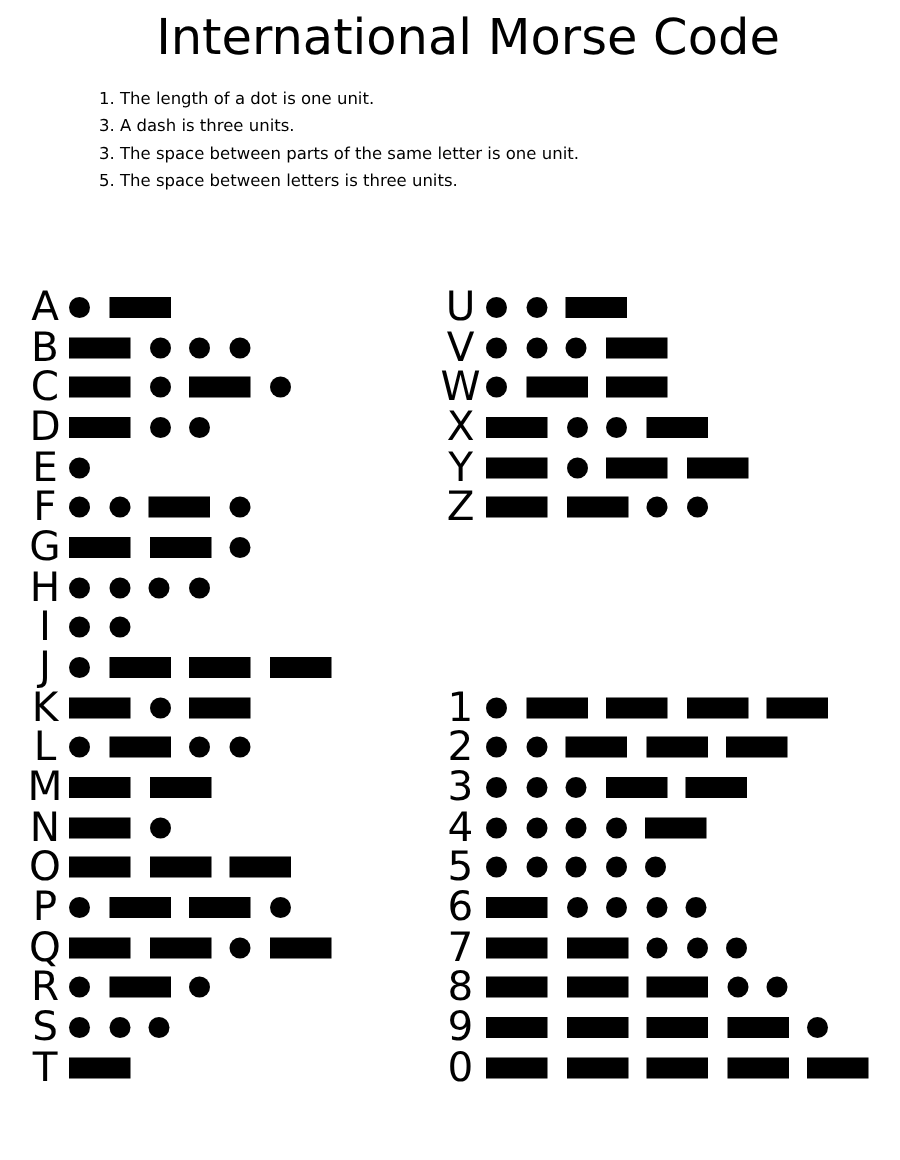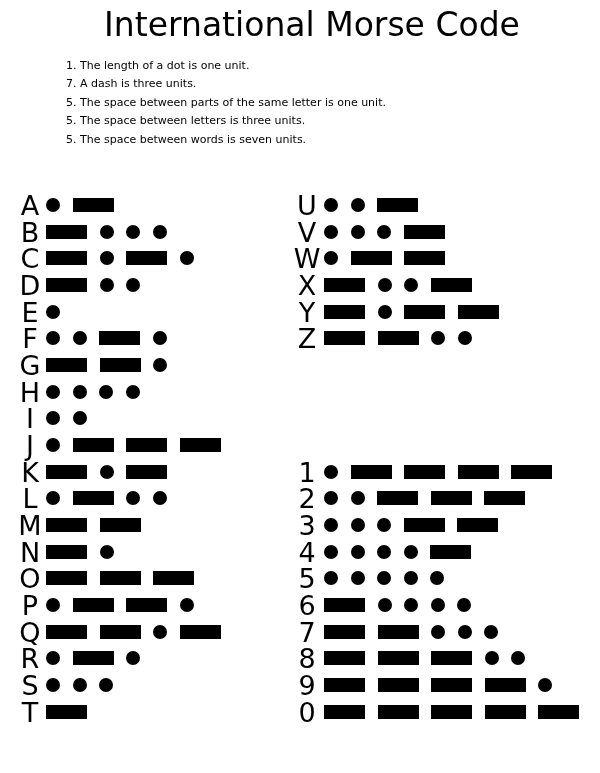--- a/index.html
+++ b/index.html
@@ -70,24 +70,23 @@
   }
 </style>
 </head>
 <body>
 
 <div class="page">
   <h1 class="title">International Morse Code</h1>
 
   <div class="rules">
     <div>1. The length of a dot is one unit.</div>
-    <div>7. A dash is three units.</div>
-    <div>5. The space between parts of the same letter is one unit.</div>
+    <div>3. A dash is three units.</div>
+    <div>3. The space between parts of the same letter is one unit.</div>
     <div>5. The space between letters is three units.</div>
-    <div>5. The space between words is seven units.</div>
   </div>
 
   <div id="rows-container">
       <div class="code-row" style="top: 191.5px;">
         <span class="char" style="left: 0px;">A</span>
         <span class="symbols" style="left: 46px;">
           <span class="dot"></span>
           <span class="dash"></span>
         </span>
       </div>

